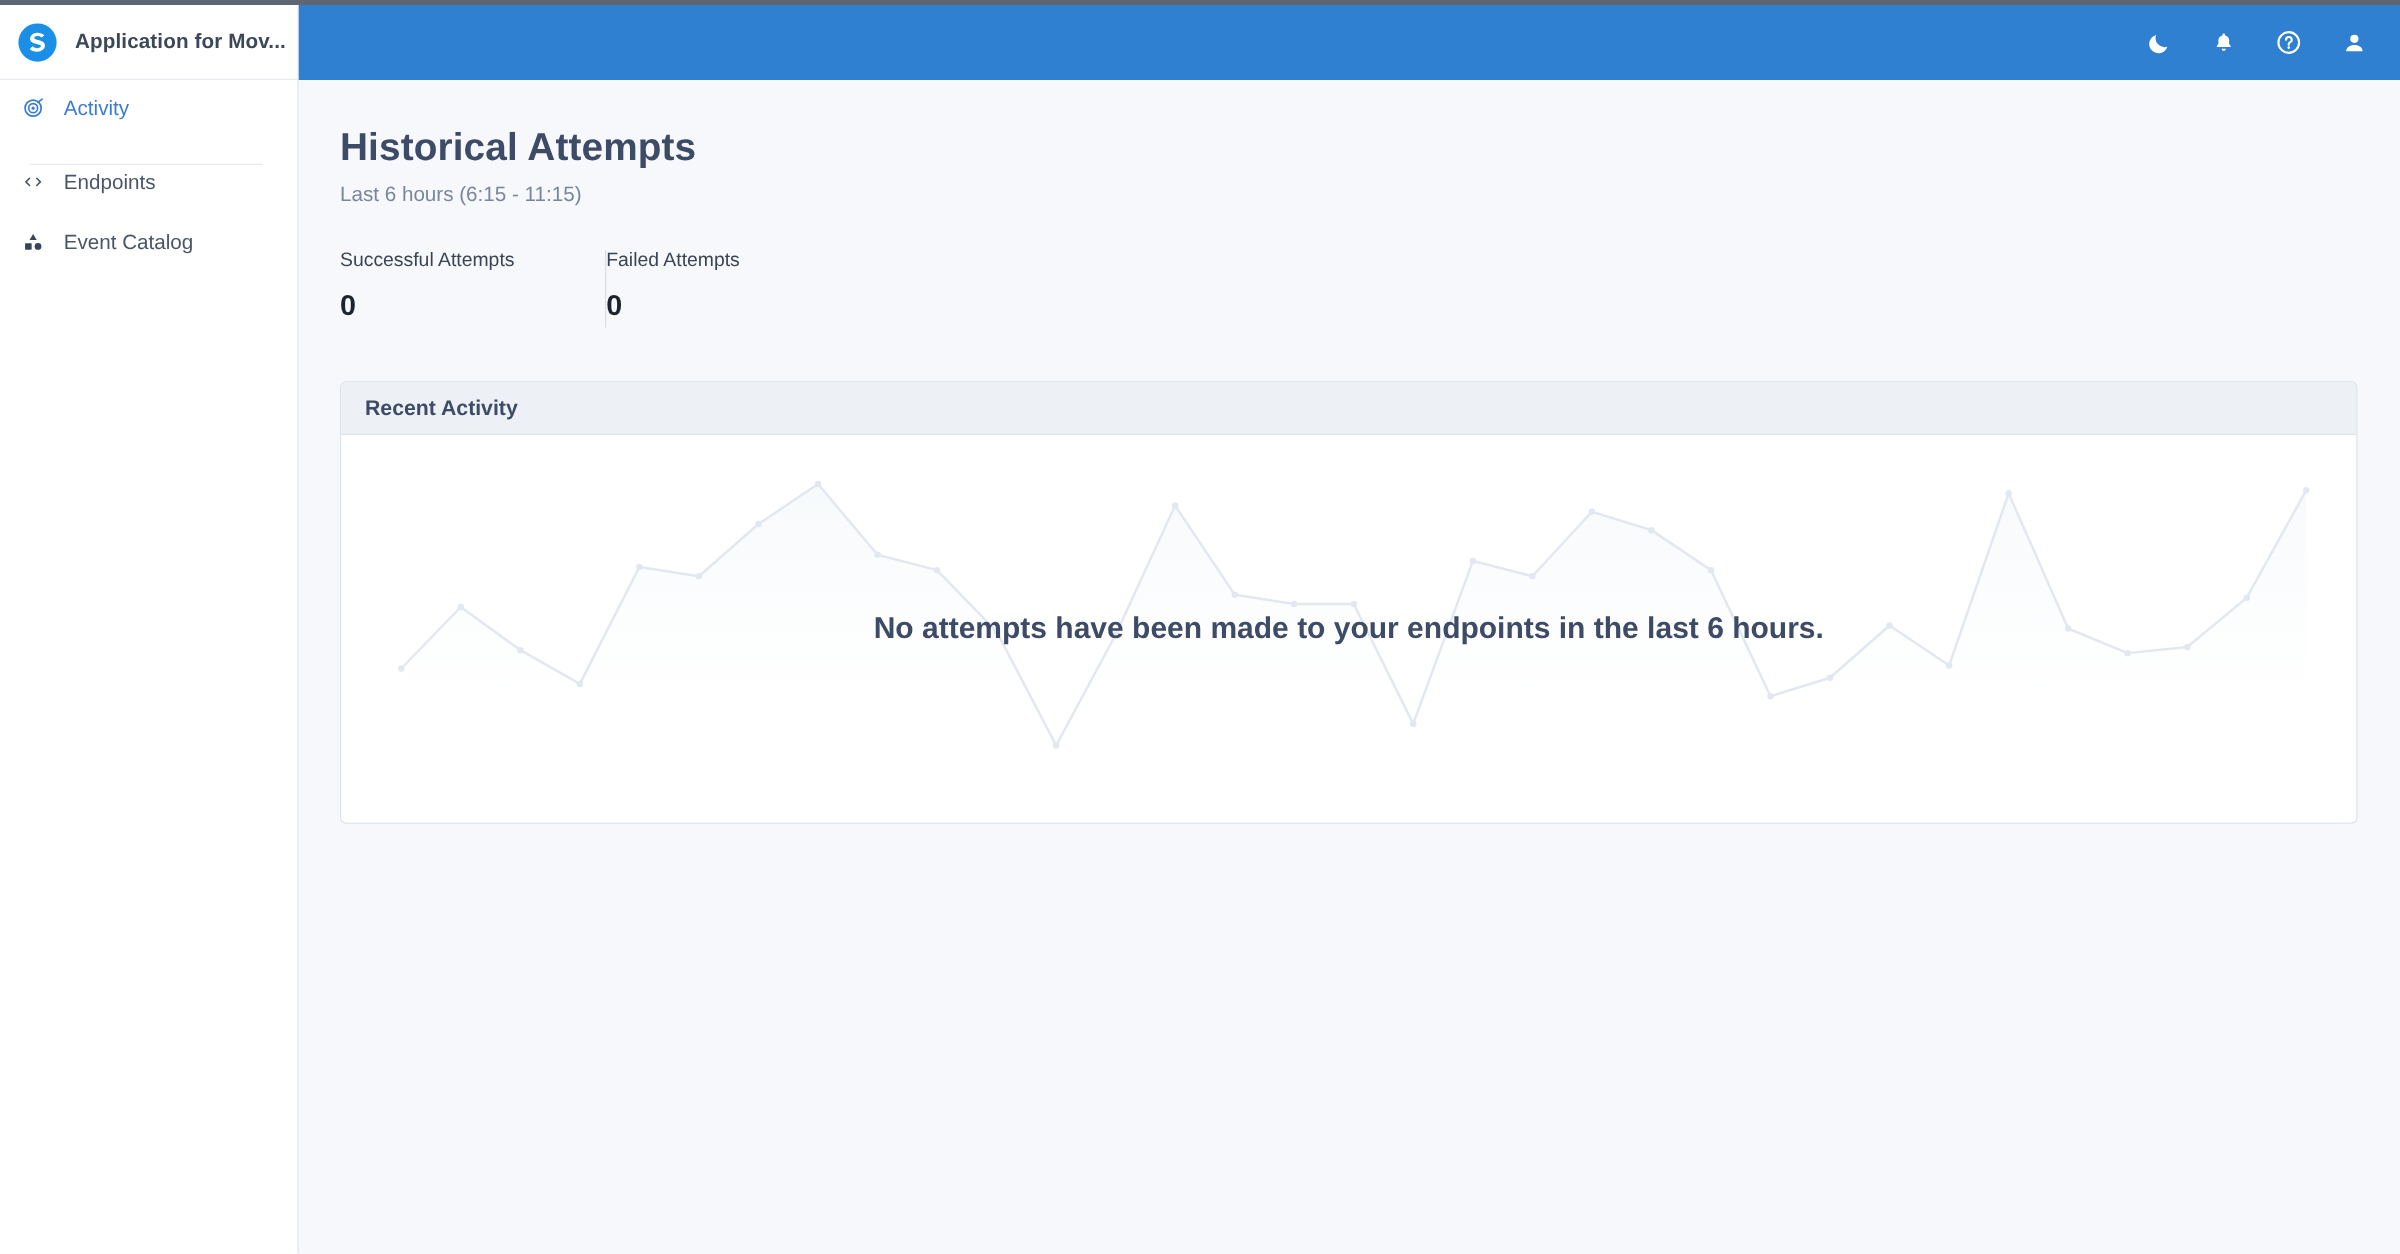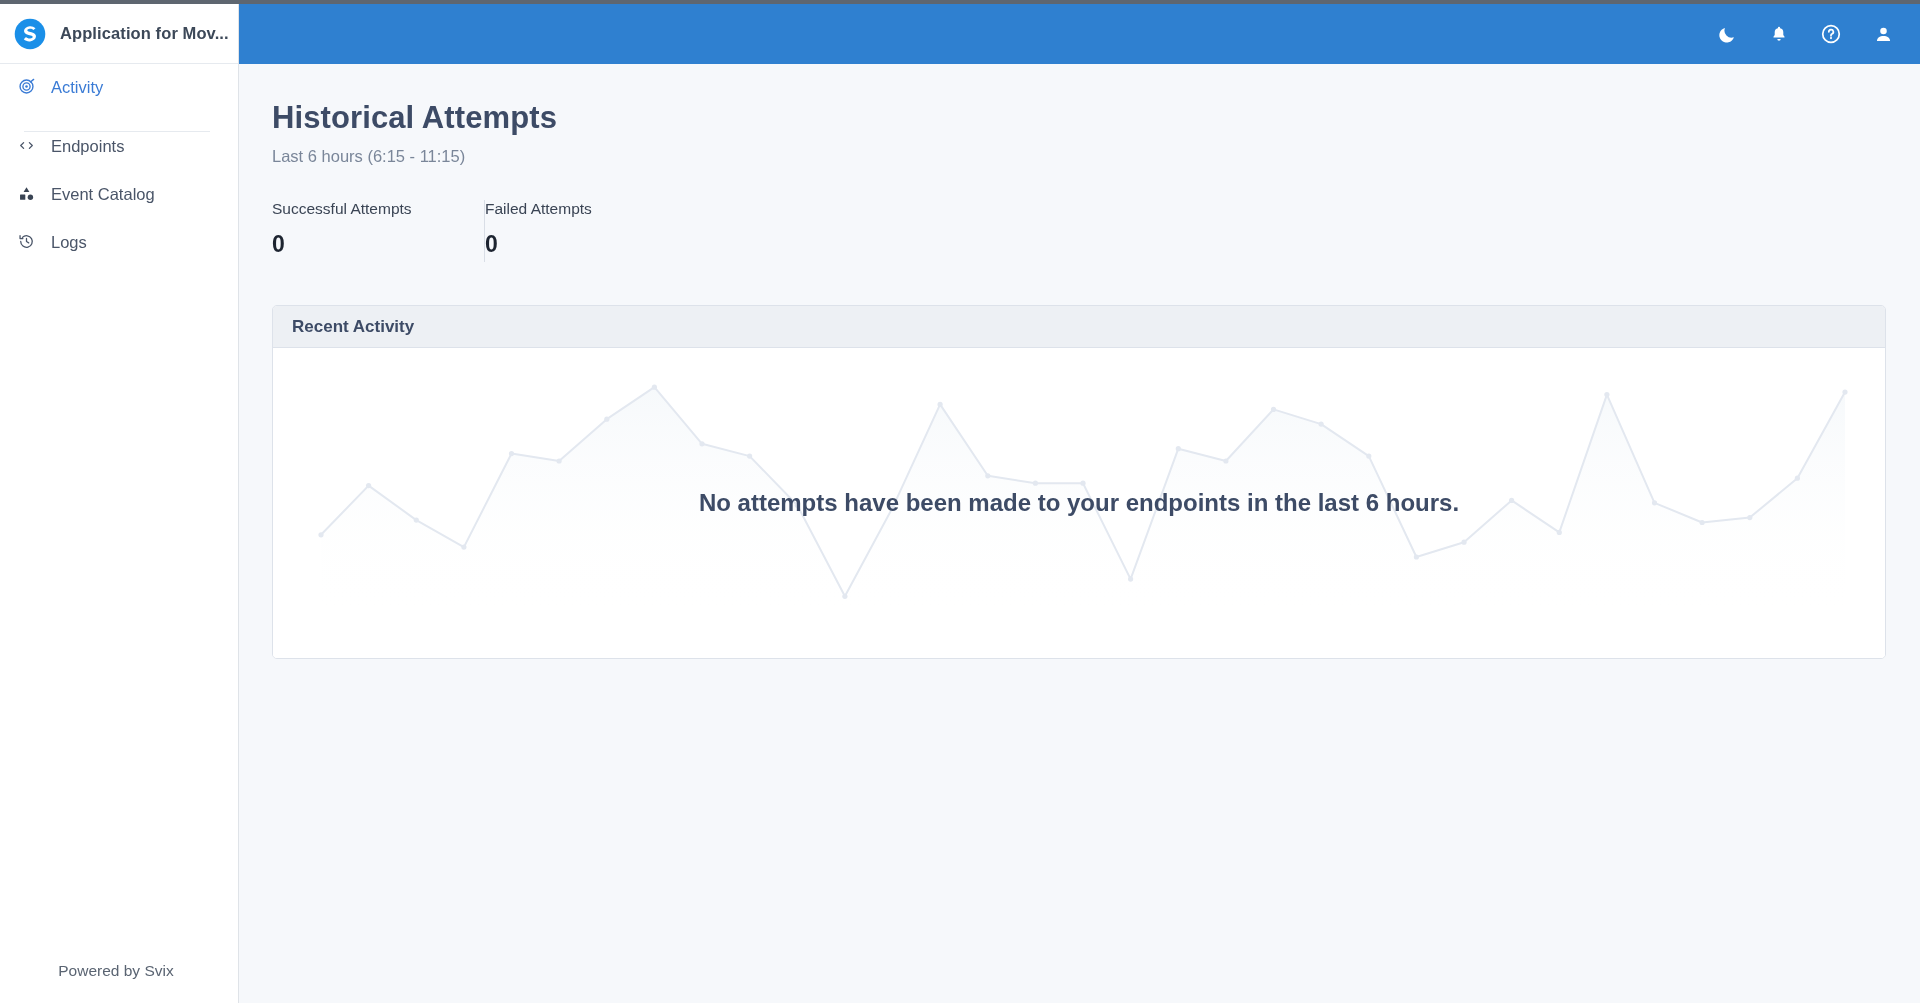--- a/index.html
+++ b/index.html
@@ -270,36 +270,23 @@
         <span class="nav-icon">
           <svg viewBox="0 0 20 20" width="17" height="17" fill="#3A4454">
             <path d="M10 2.6 L13.4 8.2 L6.6 8.2 Z"></path>
             <rect x="2.4" y="11.2" width="6.2" height="6.2" rx="0.6"></rect>
             <circle cx="14.6" cy="14.3" r="3.2"></circle>
           </svg>
         </span>
         <span class="nav-label">Event Catalog</span>
       </div>
 
-      <div class="nav-item">
-        <span class="nav-icon">
-          <svg viewBox="0 0 20 20" width="17" height="17" fill="none" stroke="#4A5568" stroke-width="1.5" stroke-linecap="round" stroke-linejoin="round">
-            <path d="M3.2 10a6.8 6.8 0 1 0 2-4.8"></path>
-            <path d="M2.4 3.2 L2.4 6.6 L5.8 6.6"></path>
-            <path d="M10 6.4 L10 10 L12.6 11.6"></path>
-          </svg>
-        </span>
-        <span class="nav-label">Logs</span>
-      </div>
 
     </nav>
 
-    <div class="sidebar-footer">
-      <span>Powered by Svix</span>
-    </div>
   </aside>
 
   <header class="topbar">
 
     <span class="topbar-icon">
       <svg viewBox="0 0 22 22" width="19" height="19" fill="#FFFFFF">
         <path d="M18.4 14.2A8.2 8.2 0 0 1 8.1 3.4a8.6 8.6 0 1 0 10.3 10.8z"></path>
       </svg>
     </span>
 

